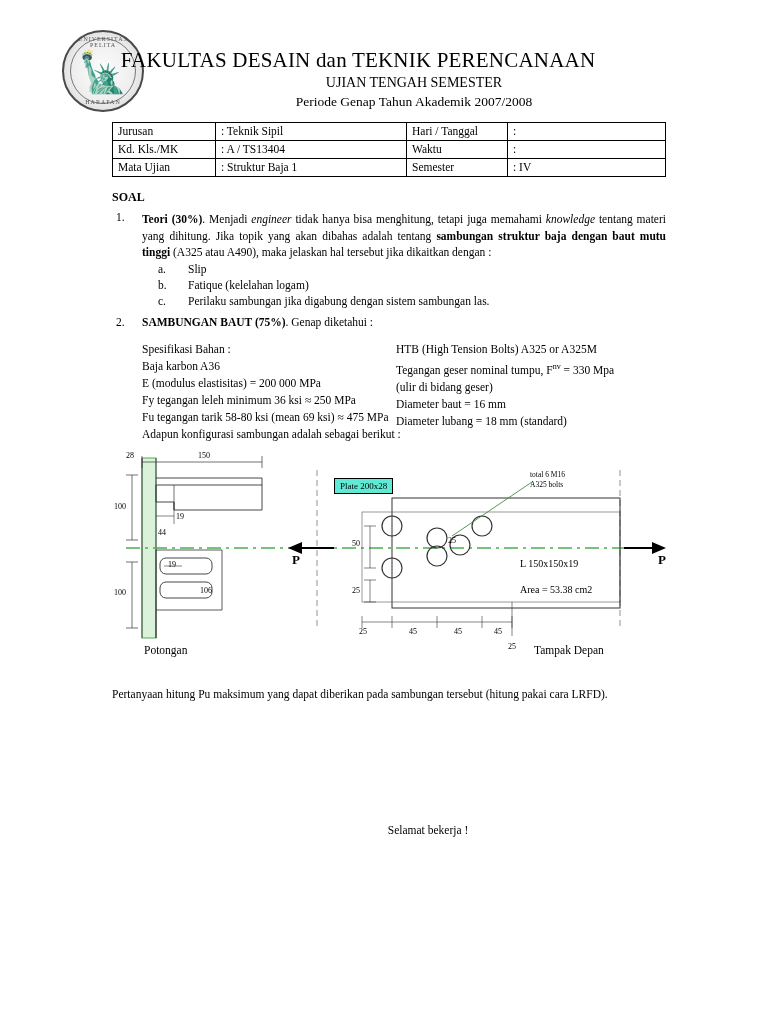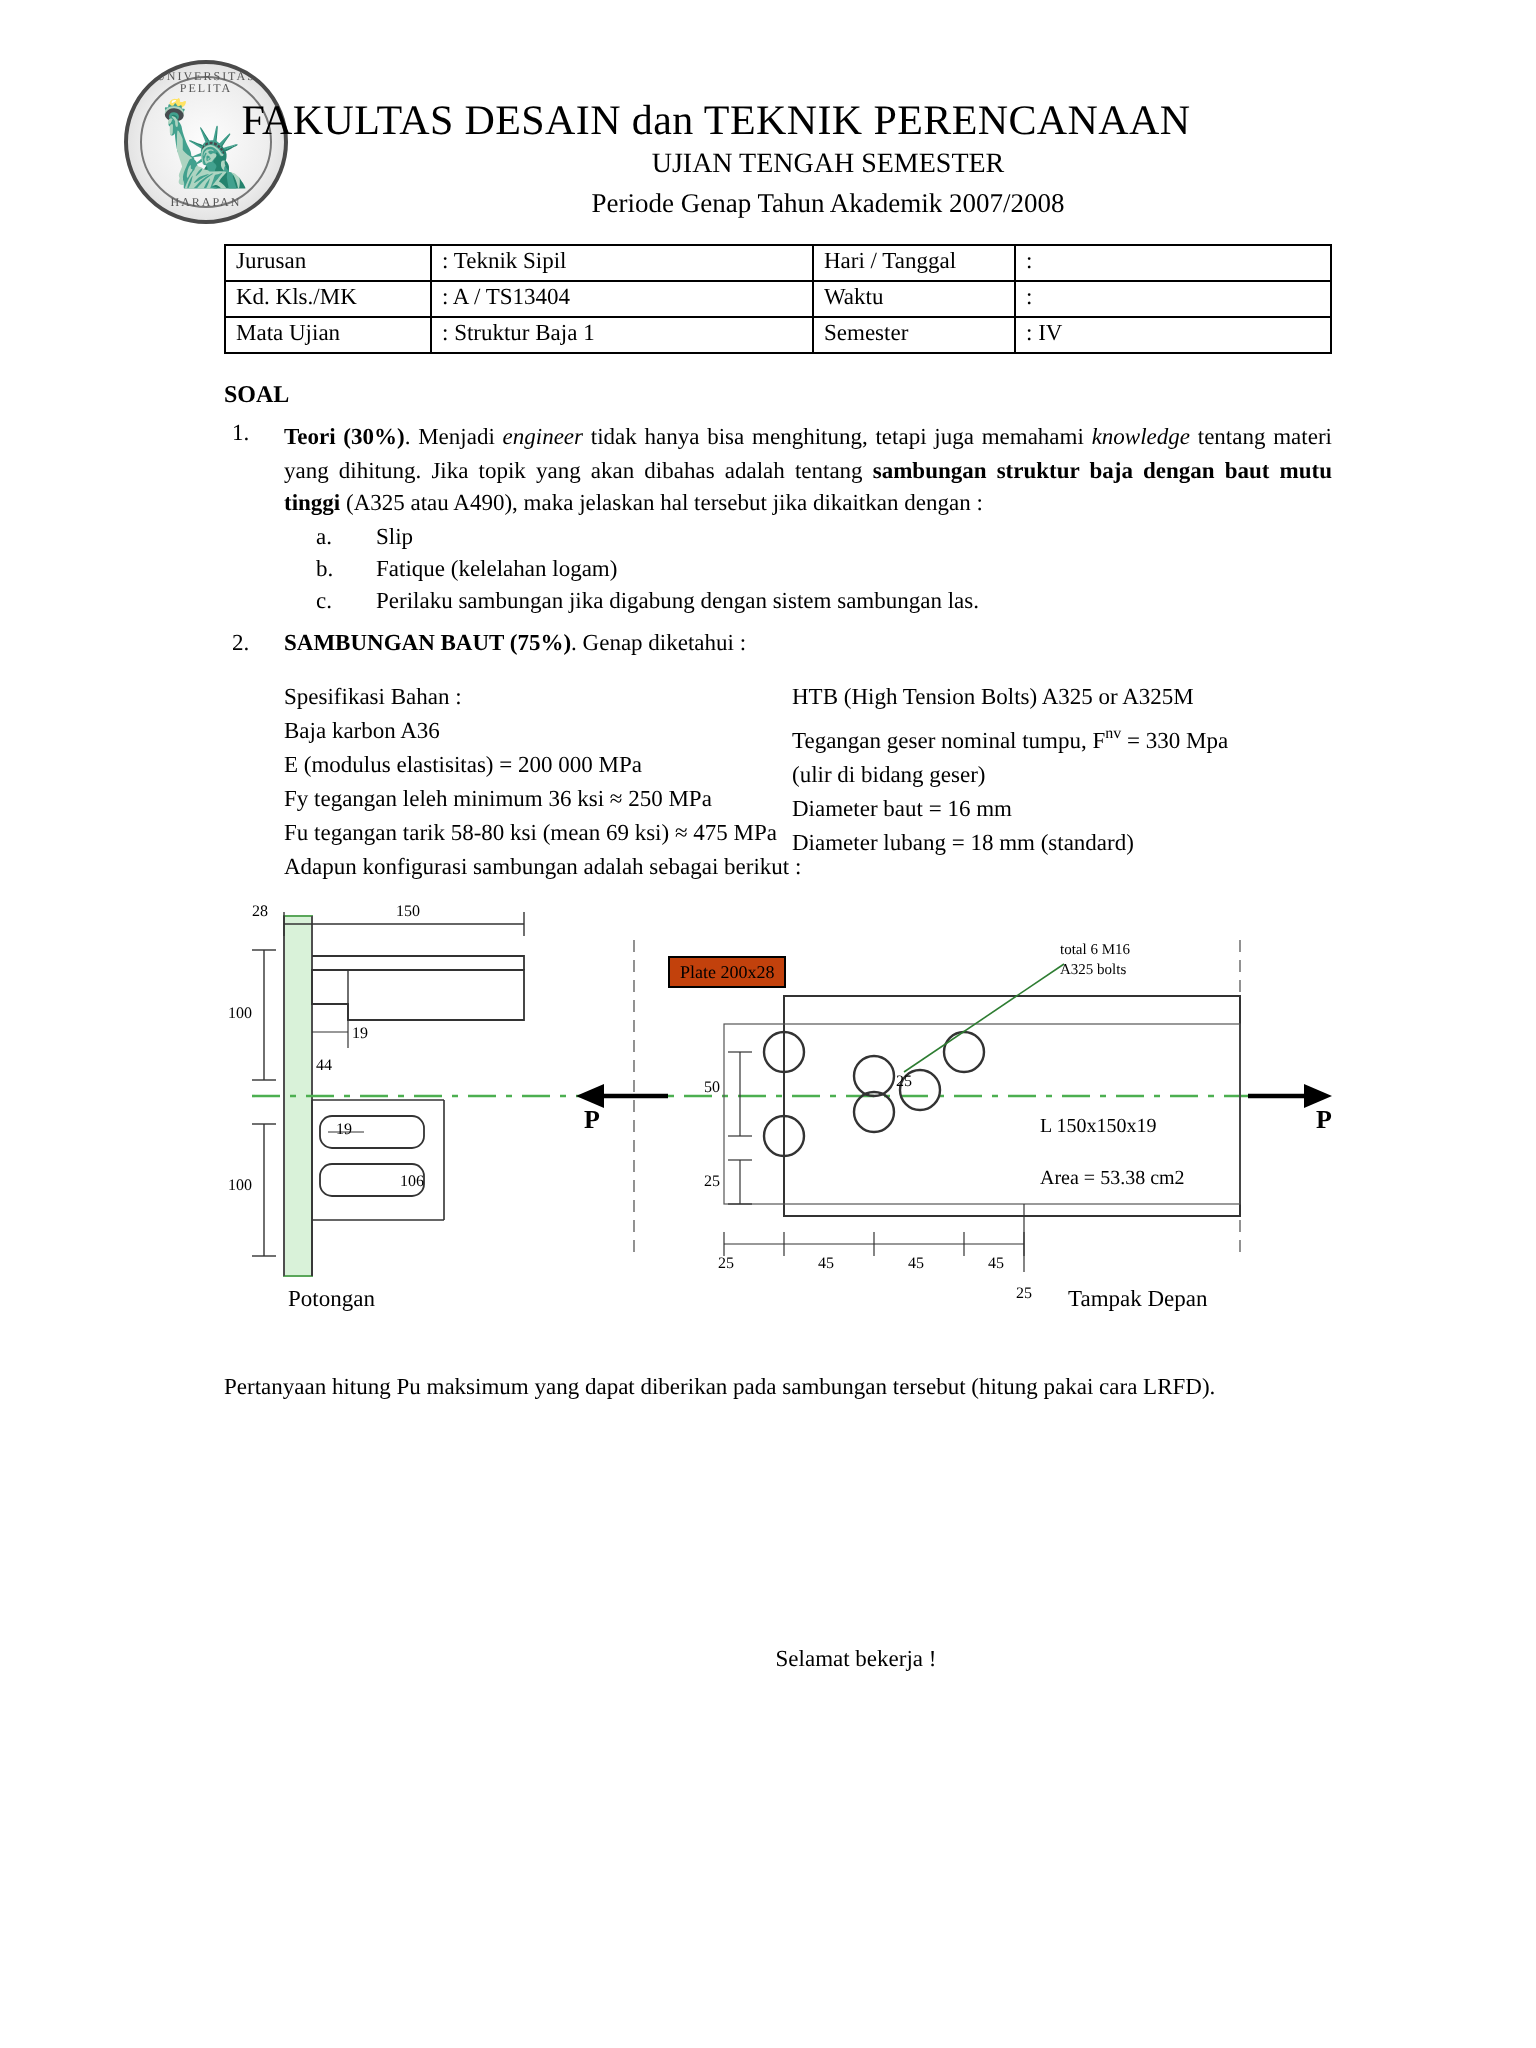--- a/index.html
+++ b/index.html
@@ -85,21 +85,21 @@
   .specright sup{font-size:8px;vertical-align:super;}
   .konfig{position:absolute;left:142px;top:428px;font-size:11.5px;}
   .pertanyaan{position:absolute;left:112px;top:688px;font-size:11.5px;}
   .selamat{position:absolute;left:0;top:824px;width:768px;text-align:center;font-size:11.5px;padding-left:44px;}
   
   .figure{position:absolute;left:112px;top:450px;width:560px;height:225px;}
   .fig svg{position:absolute;left:0;top:0;}
   .caption{position:absolute;font-size:11.5px;}
   .figtext{position:absolute;font-size:8px;font-family:"Liberation Serif",serif;}
   .boxlabel{
-    position:absolute;border:1px solid #000;background:#c2410c;
+    position:absolute;border:1px solid #000;background:#5eead4;
     font-size:9px;padding:2px 5px;
   }
   .plainlabel{position:absolute;font-size:9.5px;}
 </style>
 </head>
 <body>
 
 <div class="page">
 
   <div class="logo">

